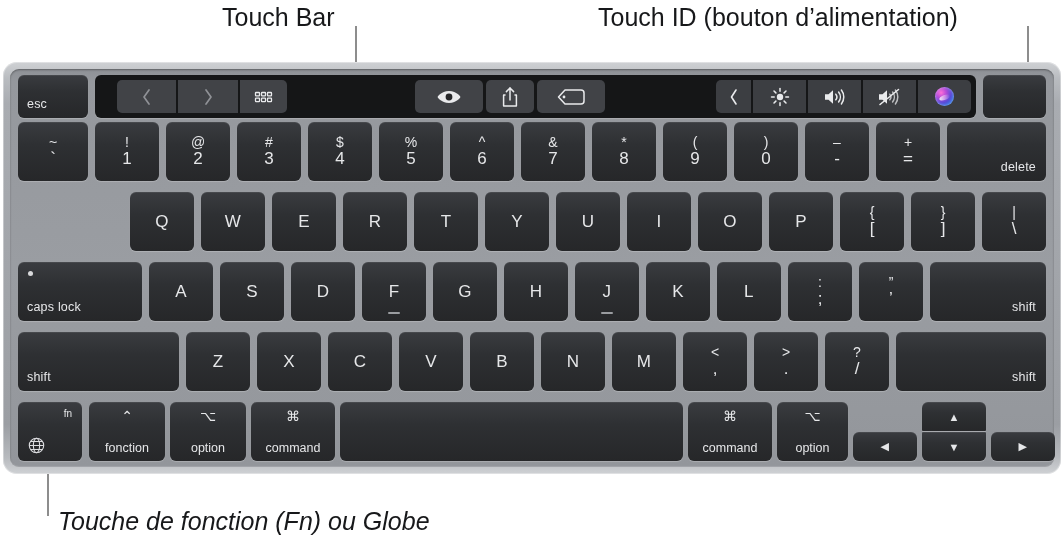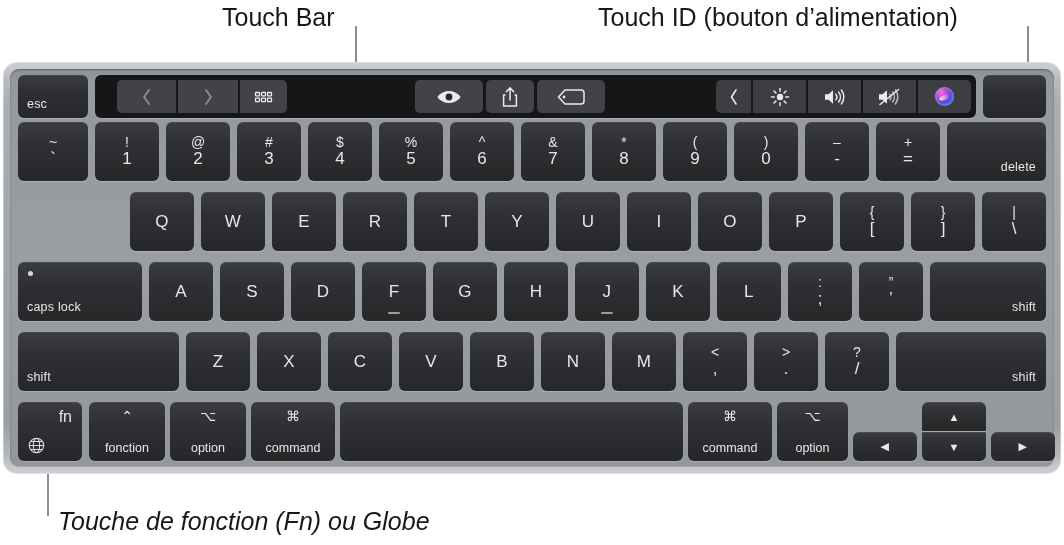--- a/index.html
+++ b/index.html
@@ -53,21 +53,21 @@
     font-size:17px;font-weight:400;letter-spacing:.3px;
   }
   .key .dual{
     position:absolute;inset:0;display:flex;flex-direction:column;
     align-items:center;justify-content:center;gap:3px;
   }
   .key .dual .up{font-size:14px;line-height:12px;}
   .key .dual .lo{font-size:17px;line-height:16px;}
   .key .bl{position:absolute;left:9px;bottom:7px;font-size:12.5px;letter-spacing:.2px;}
   .key .br{position:absolute;right:10px;bottom:7px;font-size:12.5px;letter-spacing:.2px;}
-  .key .tr{position:absolute;right:10px;top:6px;font-size:16px;}
+  .key .tr{position:absolute;right:10px;top:6px;font-size:10px;}
   .key .mod-top{position:absolute;left:0;right:0;top:7px;text-align:center;font-size:14px;line-height:14px;}
   .key .mod-bot{position:absolute;left:0;right:0;bottom:6px;text-align:center;font-size:12.5px;line-height:13px;}
   .homing{position:absolute;left:50%;transform:translateX(-50%);bottom:7px;width:12px;height:2px;background:#9a9ca0;border-radius:1px;}
   .capsdot{position:absolute;left:10px;top:9px;width:5px;height:5px;border-radius:50%;background:#d8d9db;}
 
   
   #touchbar{
     position:absolute;
     border-radius:6px;
     background:#151617;

